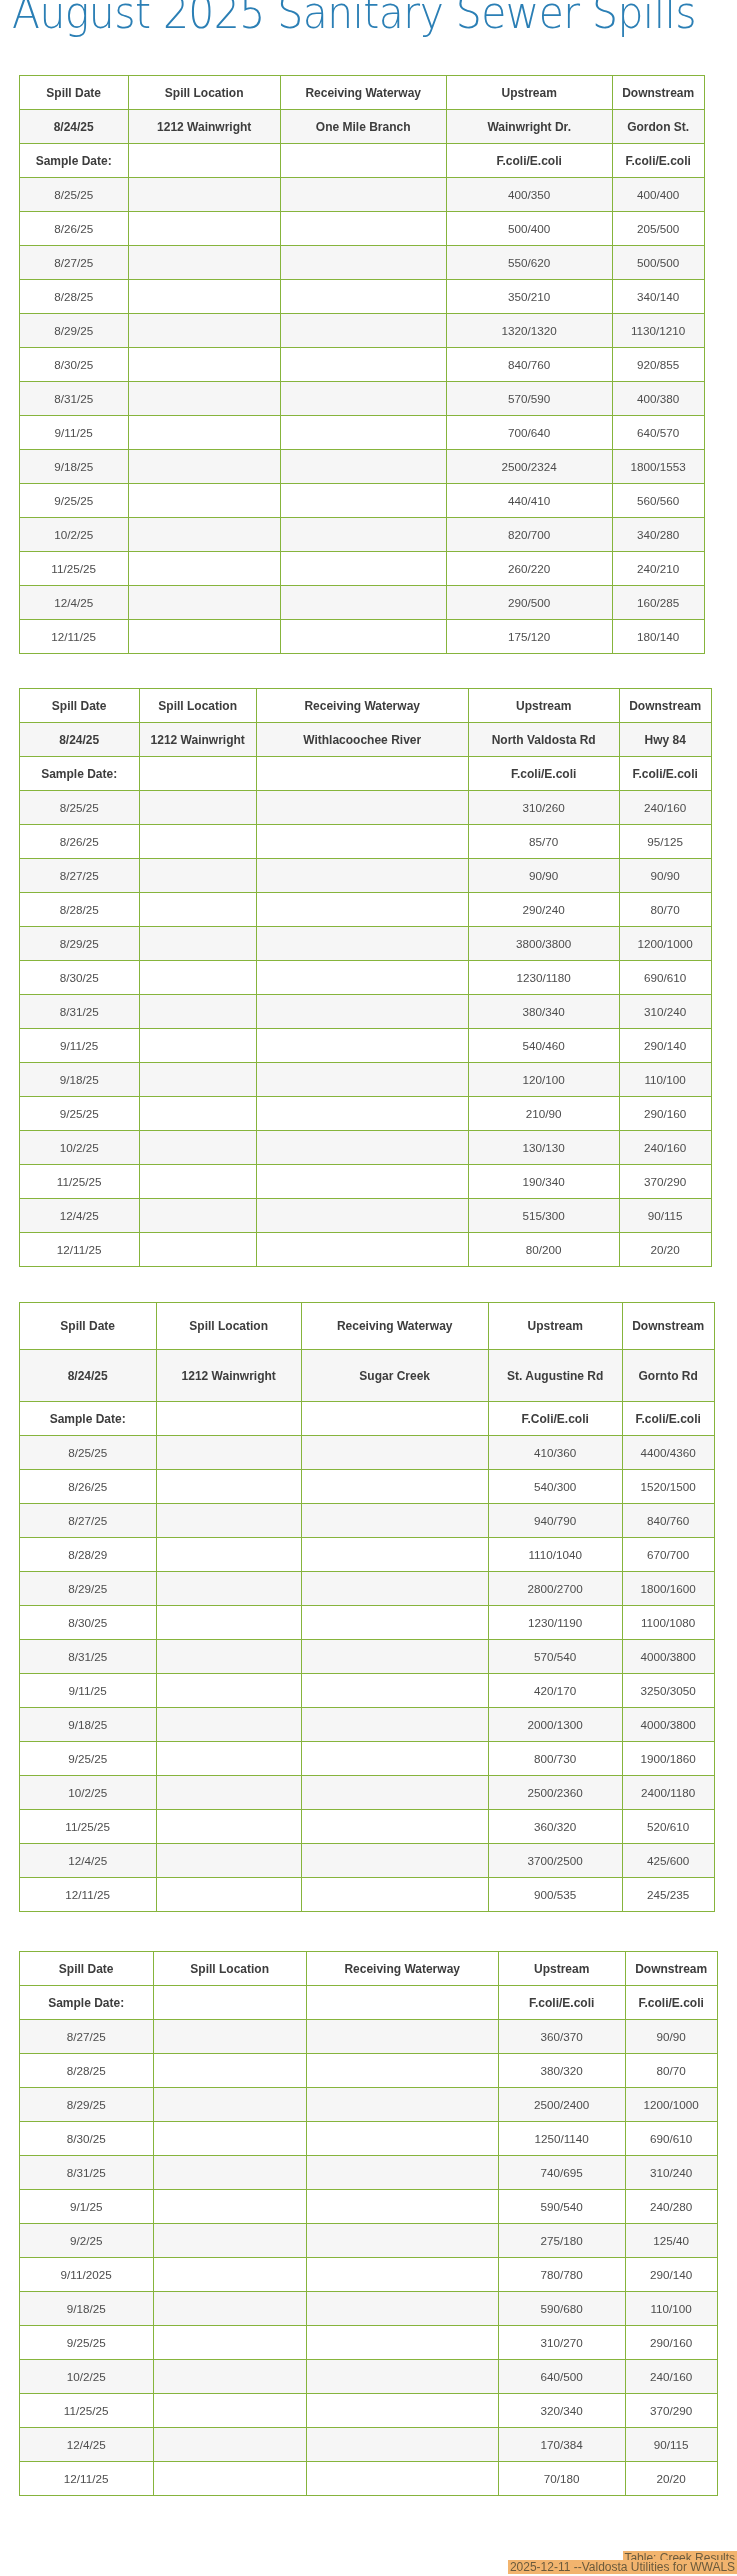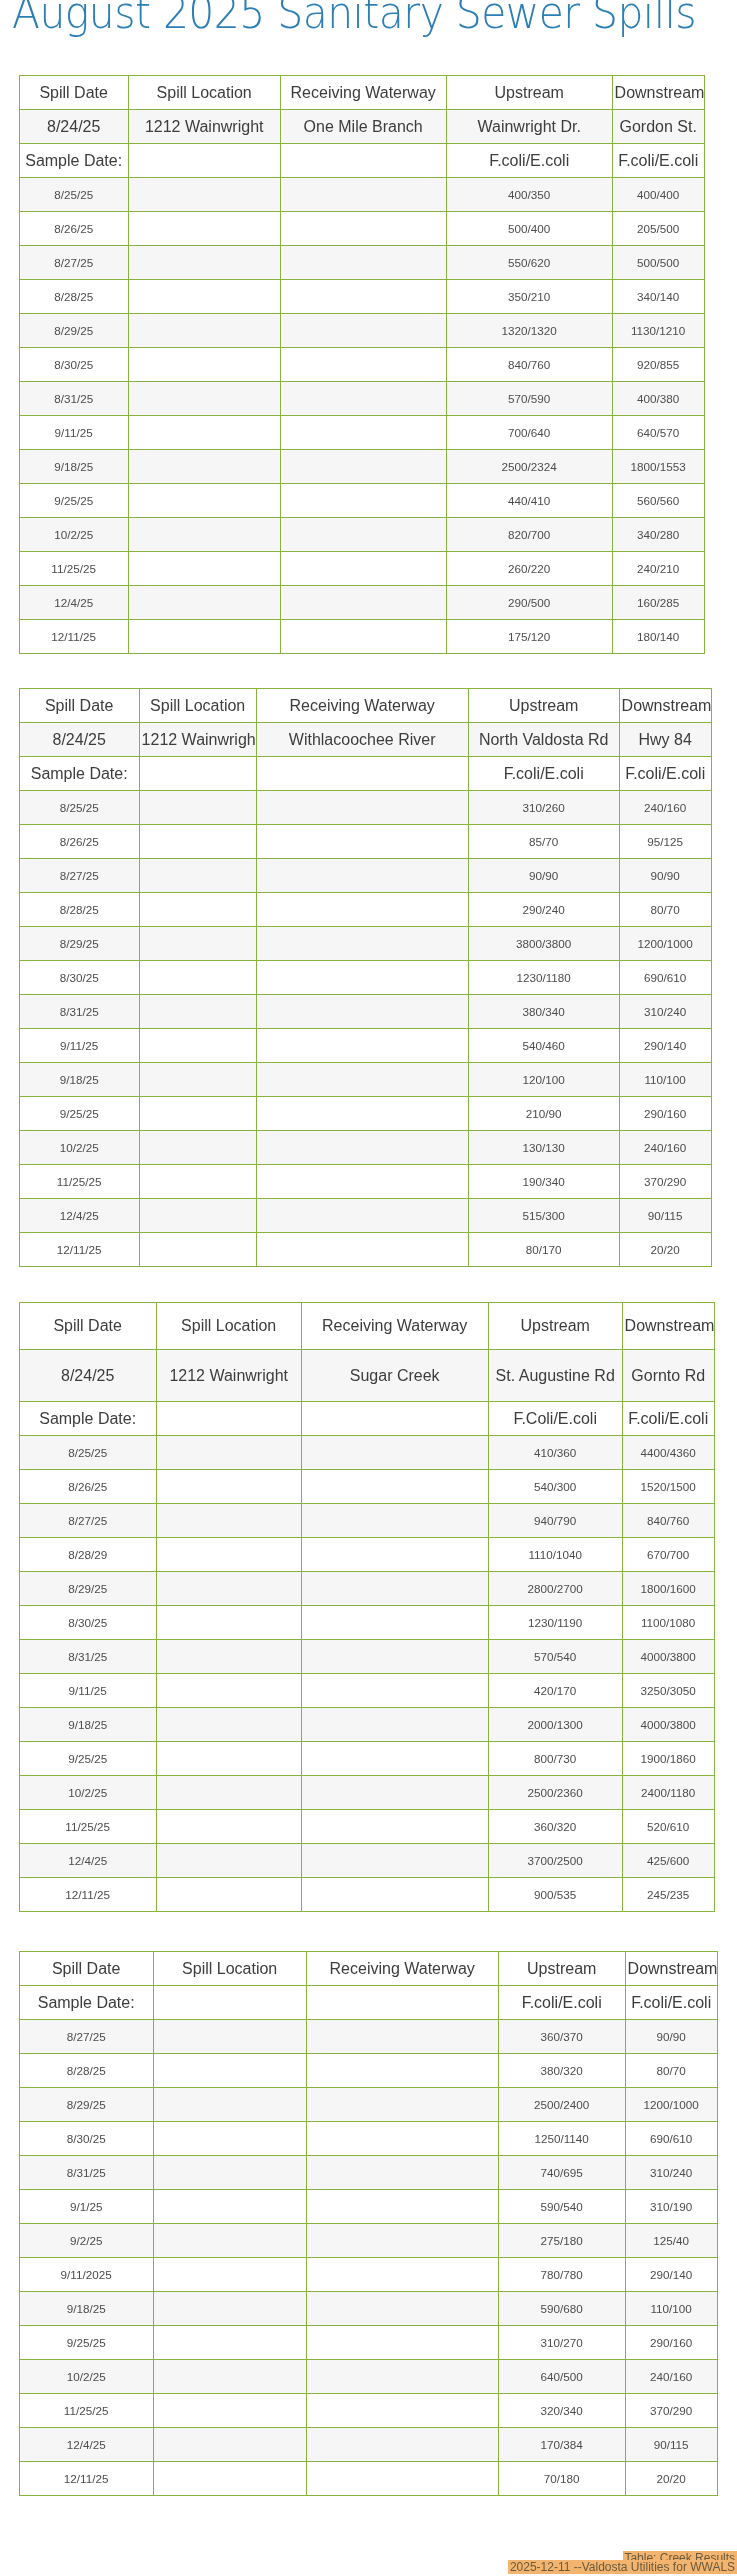--- a/index.html
+++ b/index.html
@@ -44,23 +44,23 @@
     color: #4d4d4d;
     padding: 0 1.9px;
     height: 33px;
     white-space: nowrap;
     overflow: hidden;
   }
   table.results tr.shaded td {
     background: #f6f6f6;
   }
   table.results td.b {
-    font-weight: normal;
+    font-weight: bold;
     color: #3d3d3d;
-    font-size: 16px;
+    font-size: 12px;
   }
   #t3 tr.hdr td { height: 46px; }
   #t3 tr.loc td { height: 51px; }
 
   .caption {
     position: absolute;
     left: 0;
     width: 737px;
     top: 2554px;
     text-align: right;
@@ -328,21 +328,21 @@
         <td>12/4/25</td>
         <td></td>
         <td></td>
         <td>515/300</td>
         <td>90/115</td>
       </tr>
       <tr>
         <td>12/11/25</td>
         <td></td>
         <td></td>
-        <td>80/170</td>
+        <td>80/200</td>
         <td>20/20</td>
       </tr>
     </tbody>
   </table>
 
 <table class="results" id="t3" style="top:1302px; width:694px;">
     <colgroup>
       <col style="width: 137px;">
       <col style="width: 145px;">
       <col style="width: 187px;">
@@ -528,21 +528,21 @@
         <td></td>
         <td></td>
         <td>740/695</td>
         <td>310/240</td>
       </tr>
       <tr>
         <td>9/1/25</td>
         <td></td>
         <td></td>
         <td>590/540</td>
-        <td>310/190</td>
+        <td>240/280</td>
       </tr>
       <tr class="shaded">
         <td>9/2/25</td>
         <td></td>
         <td></td>
         <td>275/180</td>
         <td>125/40</td>
       </tr>
       <tr>
         <td>9/11/2025</td>

